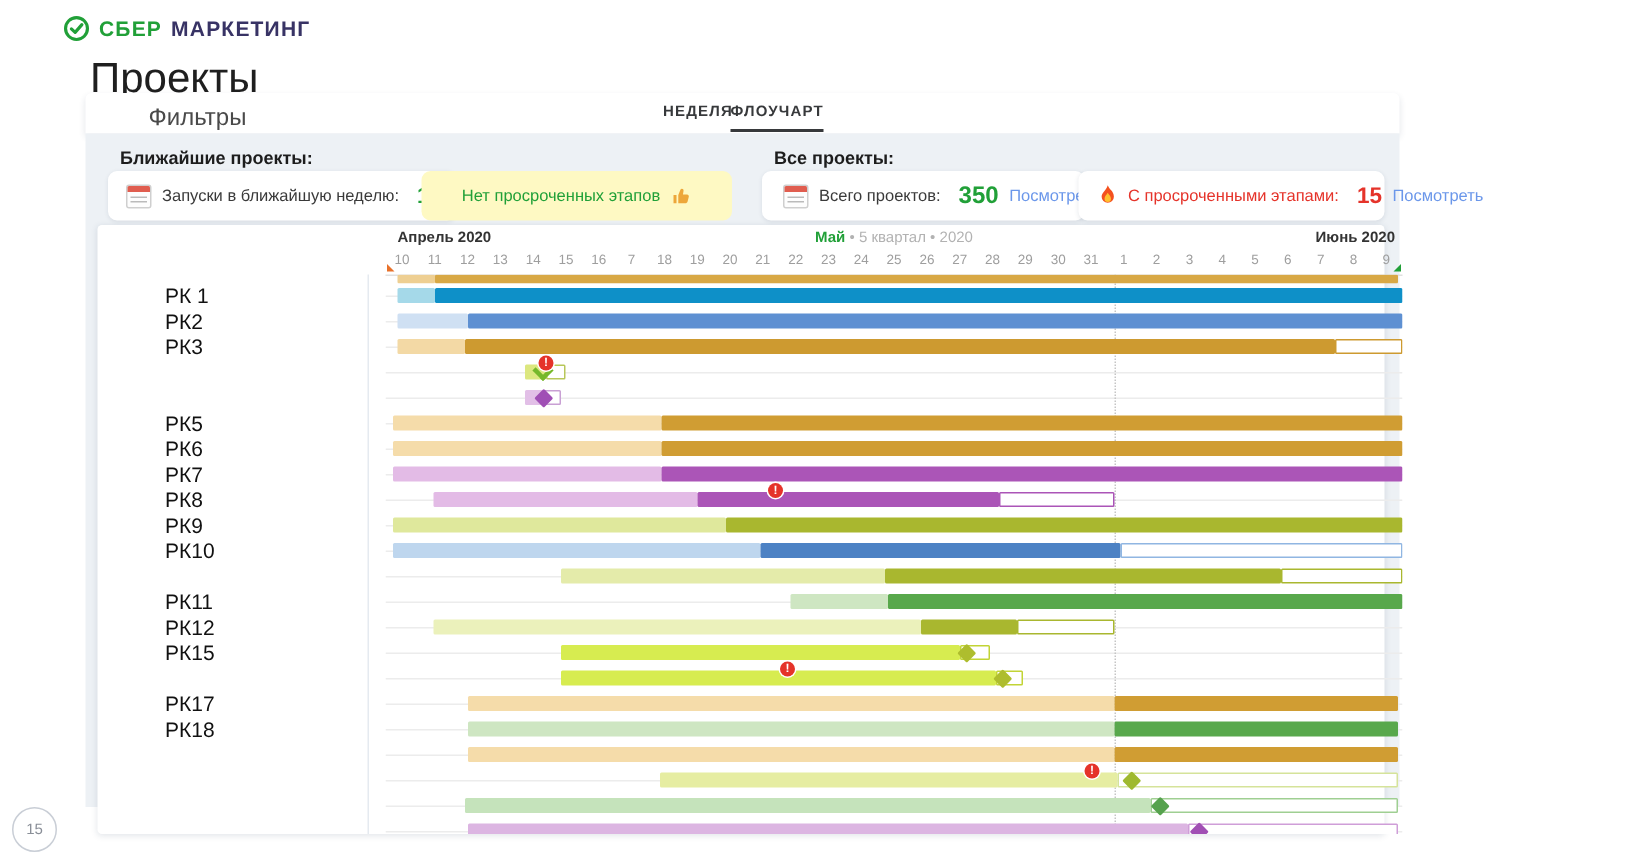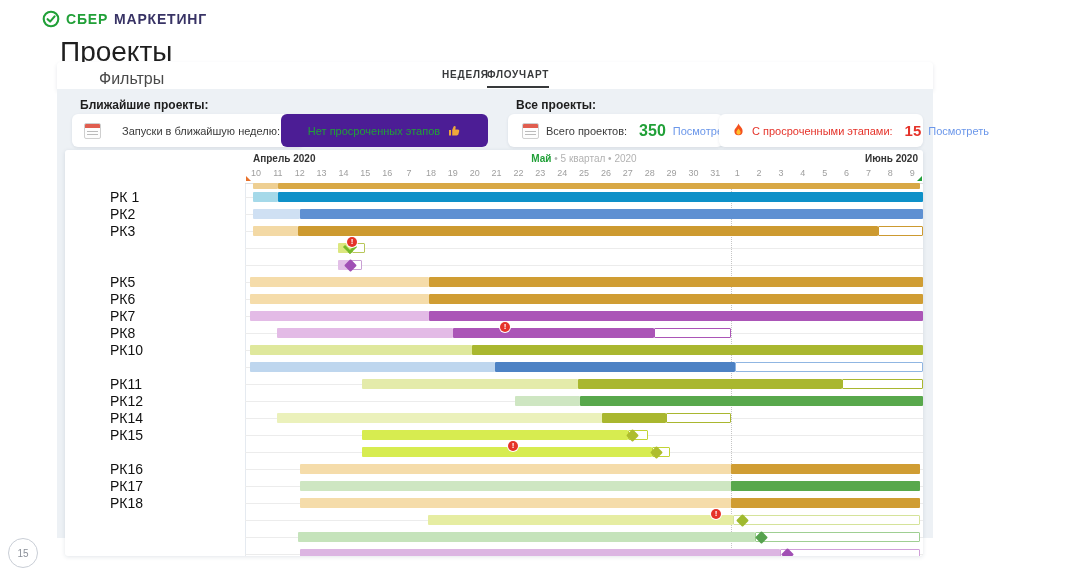--- a/index.html
+++ b/index.html
@@ -19,34 +19,34 @@
   .tab.flow{left:430px;padding-bottom:6px;border-bottom:2px solid #37393b;}
   
   .content{position:absolute;left:57px;top:89px;width:876px;height:449px;background:#edf1f5;}
   .sec-head{position:absolute;top:9px;font-size:12px;font-weight:700;color:#1d1d1d;}
   .card{position:absolute;top:25px;height:33px;background:#fff;border-radius:6px;
         box-shadow:0 1px 3px rgba(40,60,90,.10);display:flex;align-items:center;}
   .card .lbl{font-size:11px;color:#3a3a3a;white-space:nowrap;}
   .card .val-g{font-size:15px;font-weight:700;color:#21a038;margin-left:5px;}
   .card .val-r{font-size:15px;font-weight:700;color:#e5332a;margin-left:5px;}
   .card .link{font-size:11px;color:#6b97ea;margin-left:auto;cursor:pointer;}
-  .card.green{background:#4c1d95;box-shadow:none;justify-content:center;gap:8px;}
+  .card.green{background:#fef9c3;box-shadow:none;justify-content:center;gap:8px;}
   .card.green .lbl{color:#21a038;}
   .lbl-red{font-size:11px;color:#e5332a;white-space:nowrap;}
   
   .cal{width:15px;height:14px;border:1px solid #cfcfcf;border-radius:2px;background:#fdfdfd;position:relative;flex:none;}
   .cal:before{content:"";position:absolute;left:0;top:0;right:0;height:4px;background:#e05d4f;border-radius:1px 1px 0 0;}
   .cal:after{content:"";position:absolute;left:2px;right:2px;top:7px;height:1px;background:#bbb;box-shadow:0 3px 0 #bbb;}
   
   .chart-panel{position:absolute;left:65px;top:150px;width:858px;height:406px;background:#fff;
                box-shadow:0 1px 4px rgba(40,60,90,.13);border-radius:3px;}
   .label-col{position:absolute;left:0;top:33px;width:180px;height:373px;overflow:hidden;border-right:1px solid #e5eaf0;}
   .lbl-spacer{height:6px;}
   .lbl-row{height:17px;line-height:17px;padding-left:45px;font-size:14px;color:#111;}
-  .chart-area{position:absolute;left:180px;top:0;width:678px;height:406px;}
+  .chart-area{position:absolute;left:192px;top:0;width:678px;height:406px;}
   .months{position:relative;height:15px;}
   .m-left{position:absolute;left:8px;top:3px;font-size:10px;font-weight:700;color:#333;}
   .m-right{position:absolute;right:5px;top:3px;font-size:10px;font-weight:700;color:#333;}
   .m-center{position:absolute;left:0;right:0;top:3px;text-align:center;font-size:10px;color:#b2b2b2;}
   .m-center .may{color:#21a038;font-weight:700;}
   .days{position:relative;height:18px;display:flex;border-bottom:1px solid #e0e0e0;}
   .day{flex:1;text-align:center;font-size:9px;color:#9e9e9e;line-height:16px;}
   .tick-l{position:absolute;left:1px;bottom:2px;width:0;height:0;border-left:5px solid #e8712a;border-top:5px solid transparent;}
   .tick-r{position:absolute;right:1px;bottom:2px;width:0;height:0;border-right:5px solid #21a038;border-top:5px solid transparent;}
   .rows{position:absolute;left:0;top:33px;width:678px;height:373px;overflow:hidden;}
@@ -88,21 +88,21 @@
     <span class="filters">Фильтры</span>
     <span class="tab week">НЕДЕЛЯ</span>
     <span class="tab flow">ФЛОУЧАРТ</span>
   </div>
 
   <div class="content">
 
     <span class="sec-head" style="left:23px;">Ближайшие проекты:</span>
     <span class="sec-head" style="left:459px;">Все проекты:</span>
 
-    <div class="card" style="left:15px;width:208px;padding:0 12px;gap:21px;">
+    <div class="card" style="left:15px;width:208px;padding:0 12px;gap:7px;">
       <span class="cal"></span>
       <span class="lbl">Запуски в ближайшую неделю:</span>
       <span class="val-g">15</span>
       <span class="link">Посмотреть</span>
     </div>
 
     <div class="card green" style="left:224px;width:207px;">
       <span class="lbl">Нет просроченных этапов</span>
       <span style="display:flex;">
         <svg width="13" height="13" viewBox="0 0 13 13">
@@ -135,28 +135,27 @@
           <div class="lbl-spacer"></div>
           <div class="lbl-row">РК 1</div>
           <div class="lbl-row">РК2</div>
           <div class="lbl-row">РК3</div>
           <div class="lbl-row"></div>
           <div class="lbl-row"></div>
           <div class="lbl-row">РК5</div>
           <div class="lbl-row">РК6</div>
           <div class="lbl-row">РК7</div>
           <div class="lbl-row">РК8</div>
+          <div class="lbl-row">РК9</div>
           <div class="lbl-row">РК10</div>
           <div class="lbl-row"></div>
           <div class="lbl-row">РК11</div>
           <div class="lbl-row">РК12</div>
-          <div class="lbl-row">РК14</div>
           <div class="lbl-row">РК15</div>
           <div class="lbl-row"></div>
-          <div class="lbl-row">РК16</div>
           <div class="lbl-row">РК17</div>
           <div class="lbl-row">РК18</div>
         </div>
       <div class="chart-area">
         <div class="months">
           <span class="m-left">Апрель 2020</span>
           <span class="m-center">
             <span class="may">Май</span>
             <span>•</span>
             <span>5 квартал</span>

